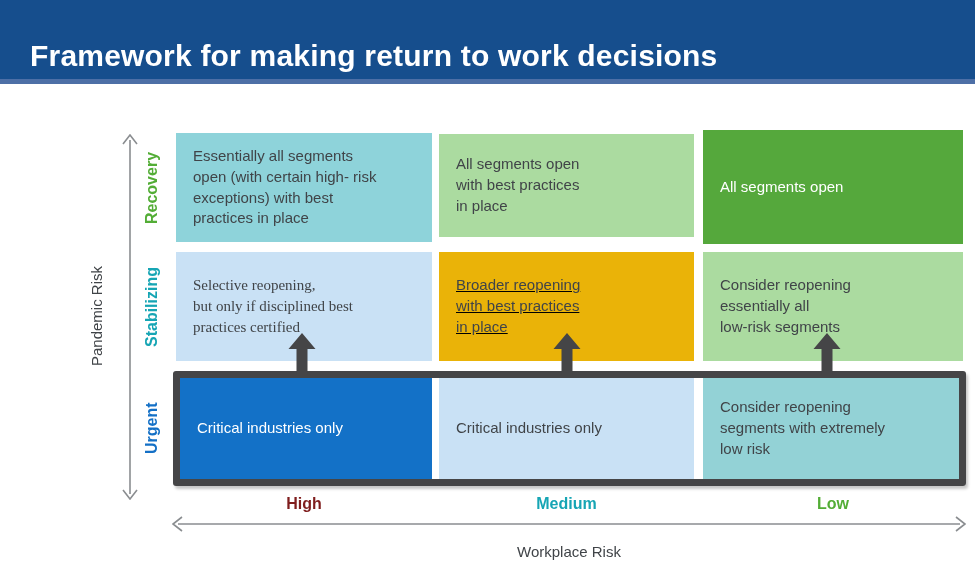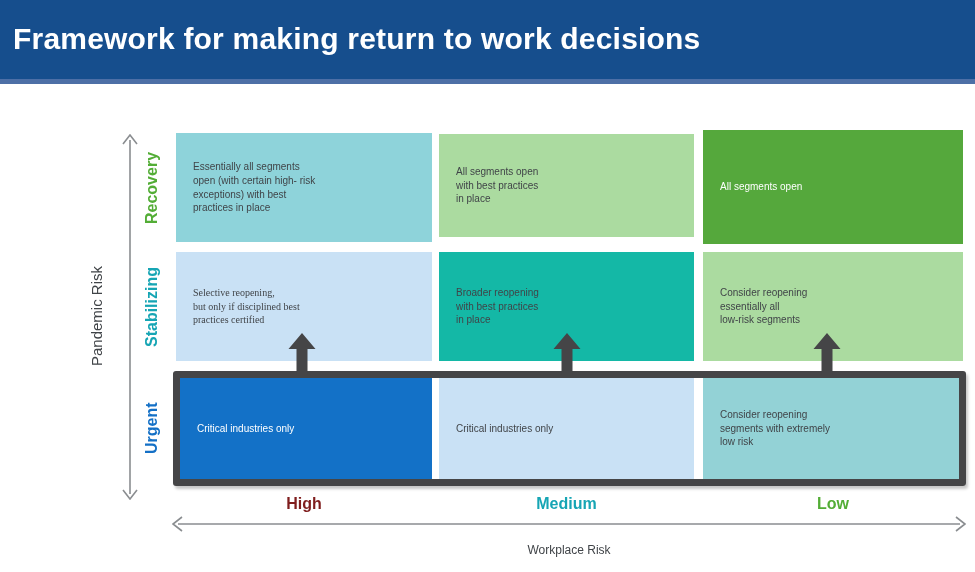--- a/index.html
+++ b/index.html
@@ -8,31 +8,31 @@
     background:#ffffff; overflow:hidden;
     font-family:"Liberation Sans", sans-serif;
   }
 
   
   .title-bar {
     position:absolute; left:0; top:0; width:975px; height:84px;
     box-sizing:border-box; border-bottom:5px solid #4d6fa6;
   }
   .title-bar h1 {
-    margin:0; padding:0 0 0 13px; color:#ffffff;
+    margin:17px; padding:0 0 0 13px; color:#ffffff;
     font-size:30px; font-weight:bold; line-height:77px;
     letter-spacing:0.2px; white-space:nowrap;
   }
 
   
   .cell {
     position:absolute; display:flex; align-items:center;
     box-sizing:border-box; padding-left:17px; padding-right:8px;
   }
-  .cell .cell-text { font-size:10px; line-height:1.38; white-space:pre-line; }
+  .cell .cell-text { font-size:15px; line-height:1.38; white-space:pre-line; }
 
   .c-r1c1 { left:176px; top:133px; width:256px; height:109px; }
   .c-r1c2 { left:439px; top:134px; width:255px; height:103px; }
   .c-r1c3 { left:703px; top:130px; width:260px; height:114px; }
   .c-r2c1 { left:176px; top:252px; width:256px; height:109px; }
   .c-r2c2 { left:439px; top:252px; width:255px; height:109px; }
   .c-r2c3 { left:703px; top:252px; width:260px; height:109px; }
   .c-r3c1 { left:180px; top:378px; width:252px; height:101px; }
   .c-r3c2 { left:439px; top:378px; width:255px; height:101px; }
   .c-r3c3 { left:703px; top:378px; width:256px; height:101px; }
@@ -67,21 +67,21 @@
   .x-level {
     position:absolute; top:495px; height:22px; text-align:center;
     font-weight:bold; font-size:16px;
   }
   .xl-high   { left:176px; width:256px; }
   .xl-medium { left:439px; width:255px; }
   .xl-low    { left:703px; width:260px; }
 
   .workplace-risk {
     position:absolute; left:172px; top:543px; width:794px;
-    text-align:center; font-size:12px; color:#404448;
+    text-align:center; font-size:15px; color:#404448;
   }
 
   
   .v-axis-arrow { position:absolute; left:119px; top:134px; }
   .h-axis-arrow { position:absolute; left:172px; top:515px; }
 </style>
 </head>
 <body>
 
 <div class="stage">
@@ -114,21 +114,21 @@
   </div>
   <div class="cell c-r1c3" style="background-color: rgb(85, 168, 60);">
     <span class="cell-text" style="color: rgb(255, 255, 255);">All segments open</span>
   </div>
 
   <div class="cell c-r2c1" style="background-color: rgb(201, 225, 245);">
     <span class="cell-text" style="color: rgb(64, 68, 72); font-family: Liberation Serif, serif;">Selective reopening,
 but only if disciplined best
 practices certified</span>
   </div>
-  <div class="cell c-r2c2" style="background-color: #14b8a6;">
+  <div class="cell c-r2c2" style="background-color: #eab308; text-decoration: underline;">
     <span class="cell-text" style="color: rgb(64, 68, 72);">Broader reopening
 with best practices
 in place</span>
   </div>
   <div class="cell c-r2c3" style="background-color: rgb(171, 219, 160);">
     <span class="cell-text" style="color: rgb(64, 68, 72);">Consider reopening
 essentially all
 low-risk segments</span>
   </div>
 

